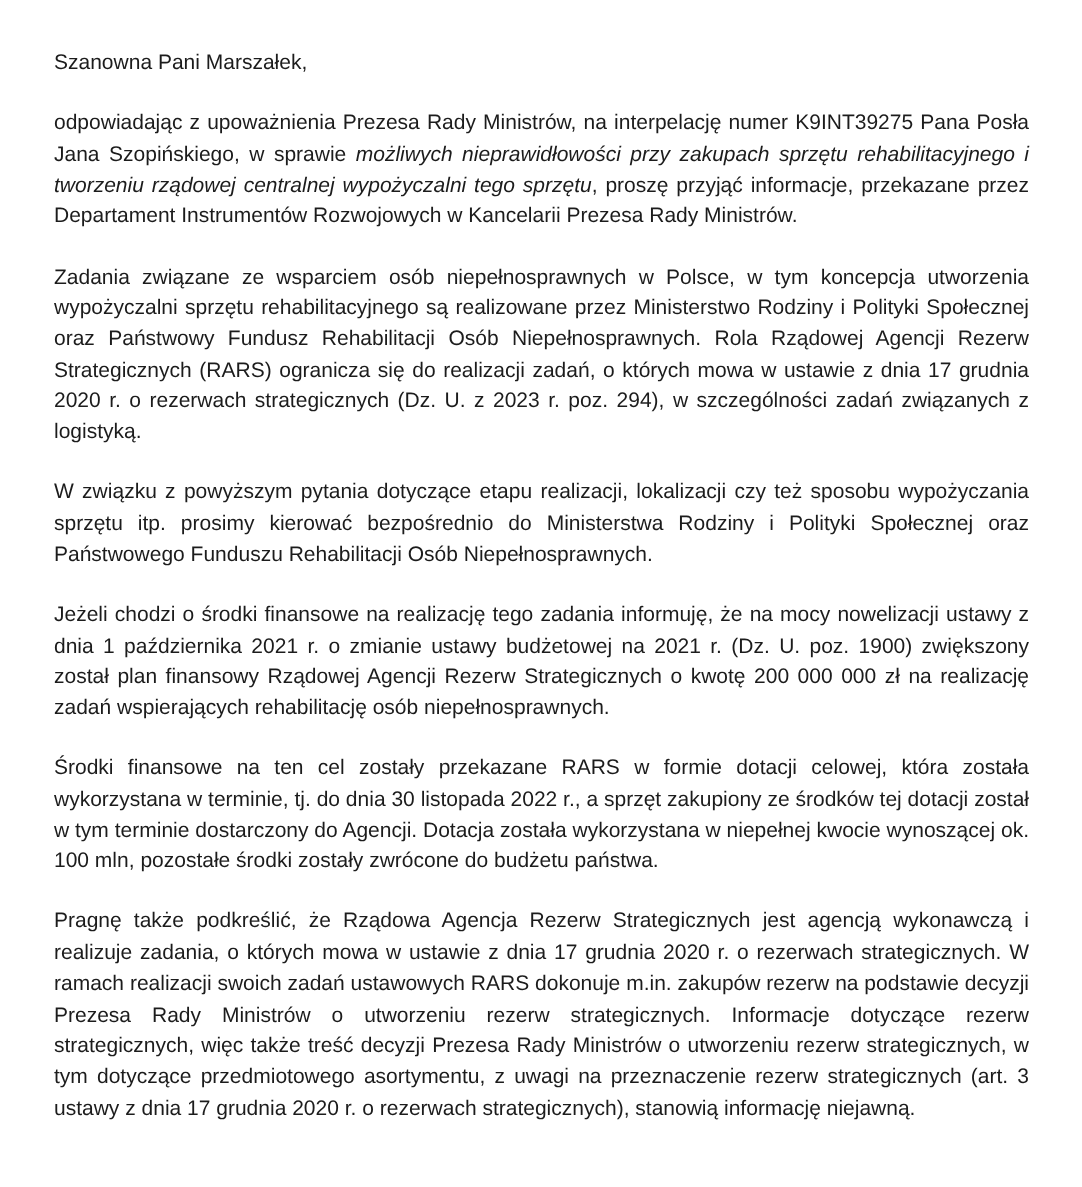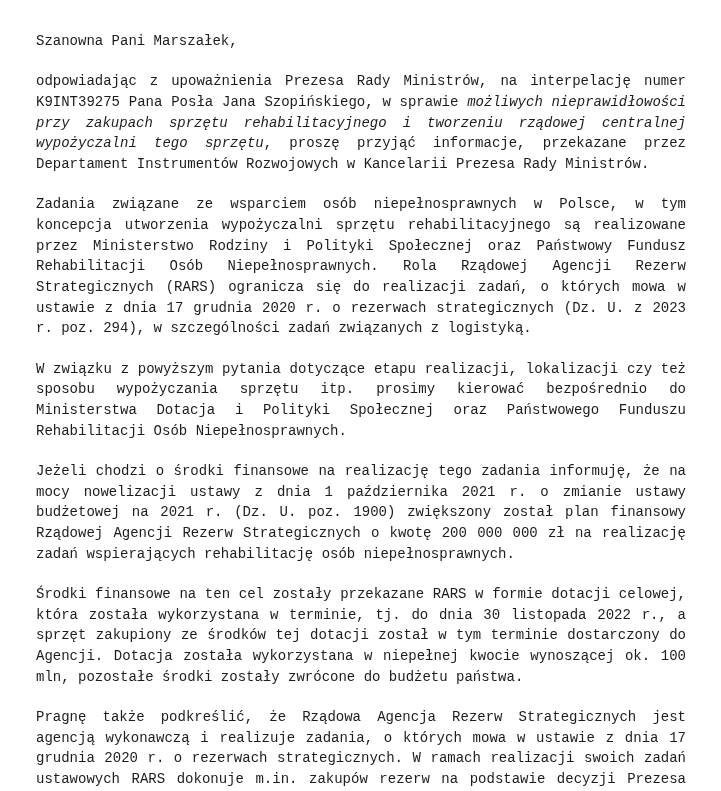--- a/index.html
+++ b/index.html
@@ -10,21 +10,21 @@
   body {
     width: 721px;
     height: 791px;
     overflow: hidden;
   }
   .page {
     box-sizing: border-box;
     width: 721px;
     height: 791px;
     padding: 31px 35px 0 36px;
-    font-family: Liberation Mono, monospace;
+    font-family: Liberation Sans, sans-serif;
     font-size: 14px;
     line-height: 20.7px;
     color: #1c1c1c;
     text-align: justify;
     -webkit-hyphens: none;
     hyphens: none;
   }
   .para {
     margin: 0 0 19.5px 0;
     padding: 0;
@@ -43,21 +43,21 @@
 <body>
 
 <div class="page">
 
   <p class="para salutation">Szanowna Pani Marszałek,</p>
 
   <p class="para"><span>odpowiadając z upoważnienia Prezesa Rady Ministrów, na interpelację numer K9INT39275 Pana Posła Jana Szopińskiego, w sprawie </span><span class="italic">możliwych nieprawidłowości przy zakupach sprzętu rehabilitacyjnego i tworzeniu rządowej centralnej wypożyczalni tego sprzętu</span><span>, proszę przyjąć informacje, przekazane przez Departament Instrumentów Rozwojowych w Kancelarii Prezesa Rady Ministrów.</span></p>
 
   <p class="para">Zadania związane ze wsparciem osób niepełnosprawnych w Polsce, w tym koncepcja utworzenia wypożyczalni sprzętu rehabilitacyjnego są realizowane przez Ministerstwo Rodziny i Polityki Społecznej oraz Państwowy Fundusz Rehabilitacji Osób Niepełnosprawnych. Rola Rządowej Agencji Rezerw Strategicznych (RARS) ogranicza się do realizacji zadań, o których mowa w ustawie z dnia 17 grudnia 2020 r. o rezerwach strategicznych (Dz. U. z 2023 r. poz. 294), w szczególności zadań związanych z logistyką.</p>
 
-  <p class="para">W związku z powyższym pytania dotyczące etapu realizacji, lokalizacji czy też sposobu wypożyczania sprzętu itp. prosimy kierować bezpośrednio do Ministerstwa Dotacja i Polityki Społecznej oraz Państwowego Funduszu Rehabilitacji Osób Niepełnosprawnych.</p>
+  <p class="para">W związku z powyższym pytania dotyczące etapu realizacji, lokalizacji czy też sposobu wypożyczania sprzętu itp. prosimy kierować bezpośrednio do Ministerstwa Rodziny i Polityki Społecznej oraz Państwowego Funduszu Rehabilitacji Osób Niepełnosprawnych.</p>
 
   <p class="para">Jeżeli chodzi o środki finansowe na realizację tego zadania informuję, że na mocy nowelizacji ustawy z dnia 1 października 2021 r. o zmianie ustawy budżetowej na 2021 r. (Dz. U. poz. 1900) zwiększony został plan finansowy Rządowej Agencji Rezerw Strategicznych o kwotę 200 000 000 zł na realizację zadań wspierających rehabilitację osób niepełnosprawnych.</p>
 
   <p class="para">Środki finansowe na ten cel zostały przekazane RARS w formie dotacji celowej, która została wykorzystana w terminie, tj. do dnia 30 listopada 2022 r., a sprzęt zakupiony ze środków tej dotacji został w tym terminie dostarczony do Agencji. Dotacja została wykorzystana w niepełnej kwocie wynoszącej ok. 100 mln, pozostałe środki zostały zwrócone do budżetu państwa.</p>
 
   <p class="para">Pragnę także podkreślić, że Rządowa Agencja Rezerw Strategicznych jest agencją wykonawczą i realizuje zadania, o których mowa w ustawie z dnia 17 grudnia 2020 r. o rezerwach strategicznych. W ramach realizacji swoich zadań ustawowych RARS dokonuje m.in. zakupów rezerw na podstawie decyzji Prezesa Rady Ministrów o utworzeniu rezerw strategicznych. Informacje dotyczące rezerw strategicznych, więc także treść decyzji Prezesa Rady Ministrów o utworzeniu rezerw strategicznych, w tym dotyczące przedmiotowego asortymentu, z uwagi na przeznaczenie rezerw strategicznych (art. 3 ustawy z dnia 17 grudnia 2020 r. o rezerwach strategicznych), stanowią informację niejawną.</p>
 
 </div>
 
 </body></html>

